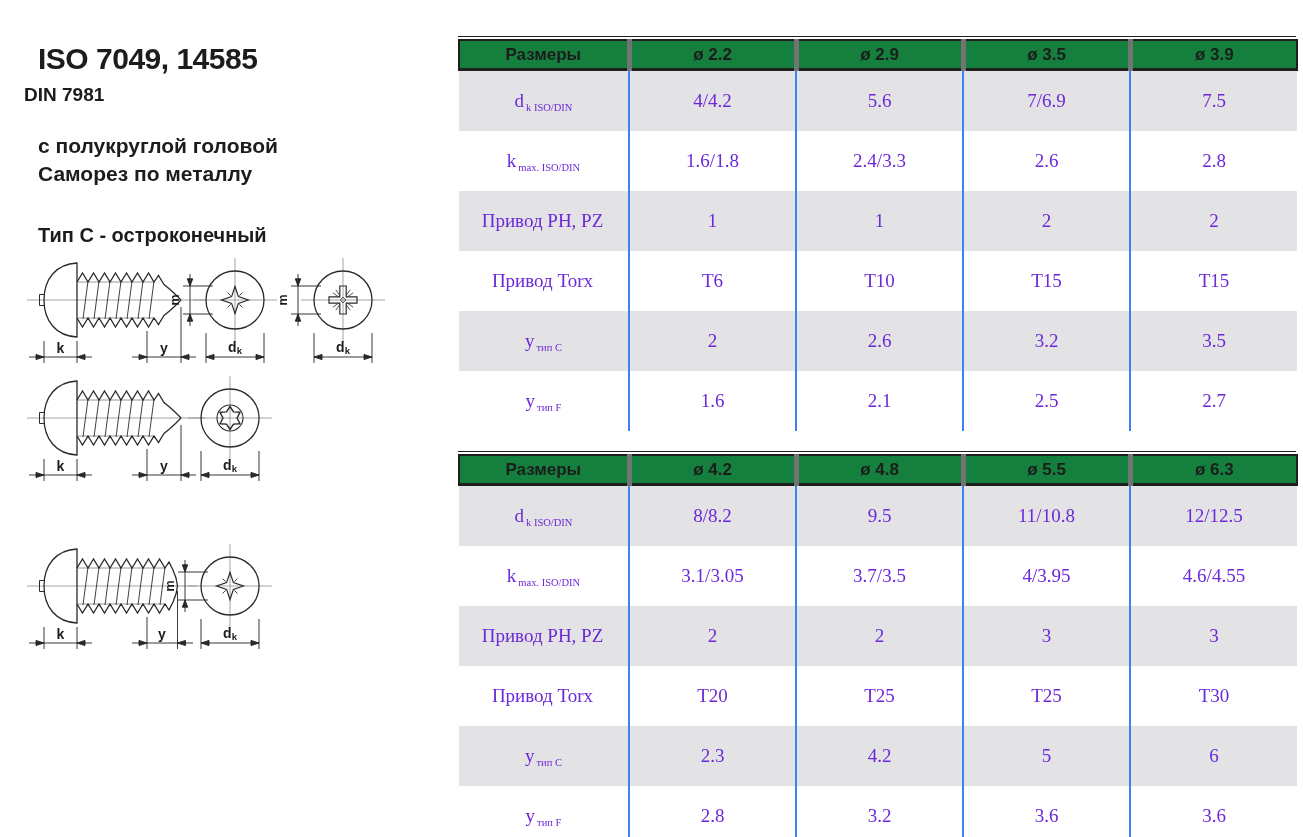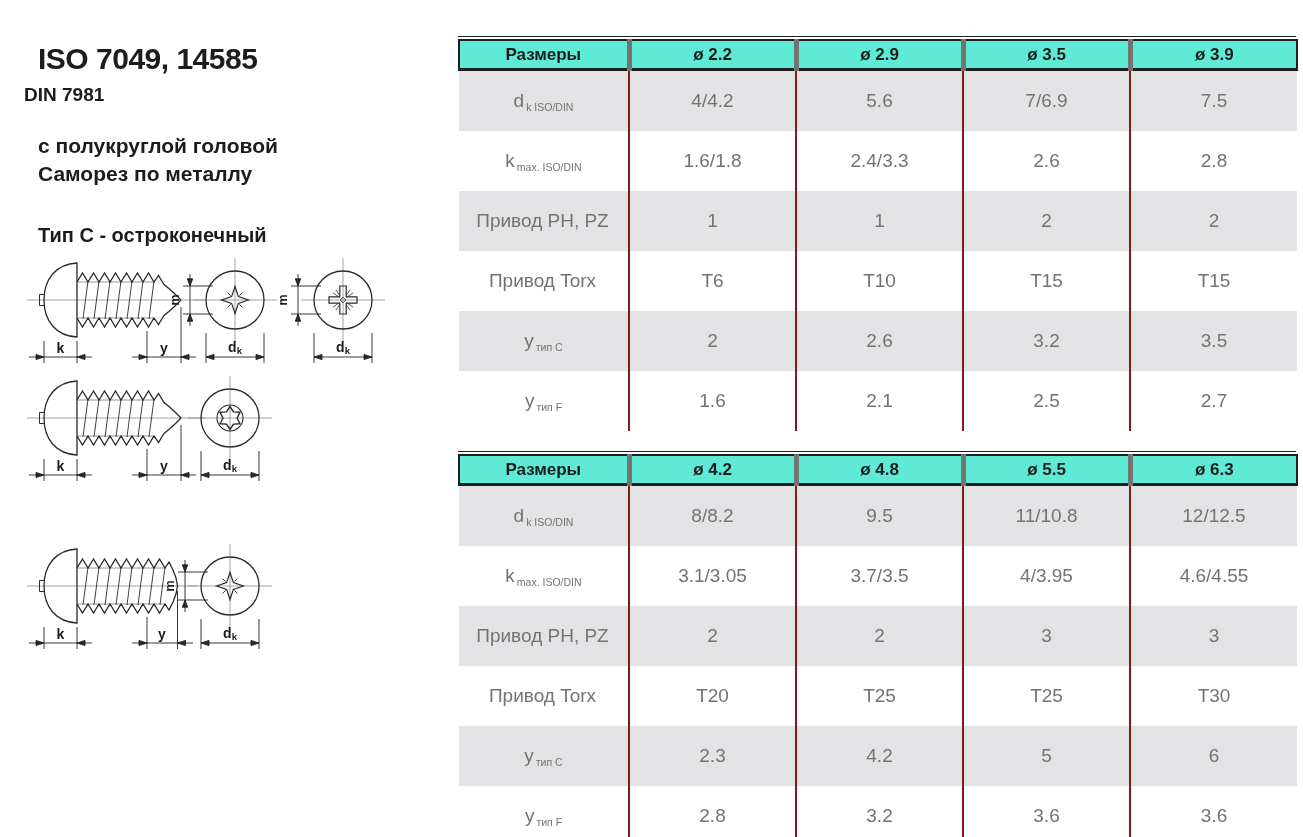--- a/index.html
+++ b/index.html
@@ -18,28 +18,28 @@
   .dimlbl{font-size:14px;font-weight:bold;}
   .dimsub{font-size:9.5px;font-weight:bold;}
   .mlbl{font-size:12.5px;font-weight:bold;}
   
   .tblwrap{position:absolute;left:458px;width:838px;border-top:1px solid #1f1f1f;padding-top:2px;}
   .tbl1{top:16px;}
   .tbl2{top:431px;}
   table.spec{border-collapse:collapse;table-layout:fixed;width:838px;}
   table.spec col.c0{width:170px;}
   table.spec col.cn{width:167px;}
-  table.spec th{background:#5eead4;height:27px;font-size:17px;font-weight:bold;text-align:center;
+  table.spec th{background:#15803d;height:27px;font-size:17px;font-weight:bold;text-align:center;
     border-top:2px solid #1f1f1f;border-bottom:3px solid #1f1f1f;padding:0;}
   table.spec th + th{border-left:5px solid #737373;}
   table.spec th:first-child{border-left:2px solid #1f1f1f;}
   table.spec th:last-child{border-right:2px solid #1f1f1f;}
-  table.spec td{height:60px;text-align:center;vertical-align:middle;font-size:19px;color:#737373;
-    padding:0;background:#ffffff;}
-  table.spec td + td{border-left:2px solid #7f1d1d;}
+  table.spec td{height:60px;text-align:center;vertical-align:middle;font-size:19px;color:#6d28d9;
+    padding:0;background:#ffffff;font-family:Liberation Serif, serif;}
+  table.spec td + td{border-left:2px solid #3b82f6;}
   table.spec tr.shaded td{background:#e3e3e5;}
   td.lbl .base{font-size:19px;}
   td.lbl .sub{font-size:10.5px;position:relative;top:4px;margin-left:2px;}
 </style>
 </head>
 <body>
 
 <div class="screen">
 
   <div class="abs doc-title">ISO 7049, 14585</div>

